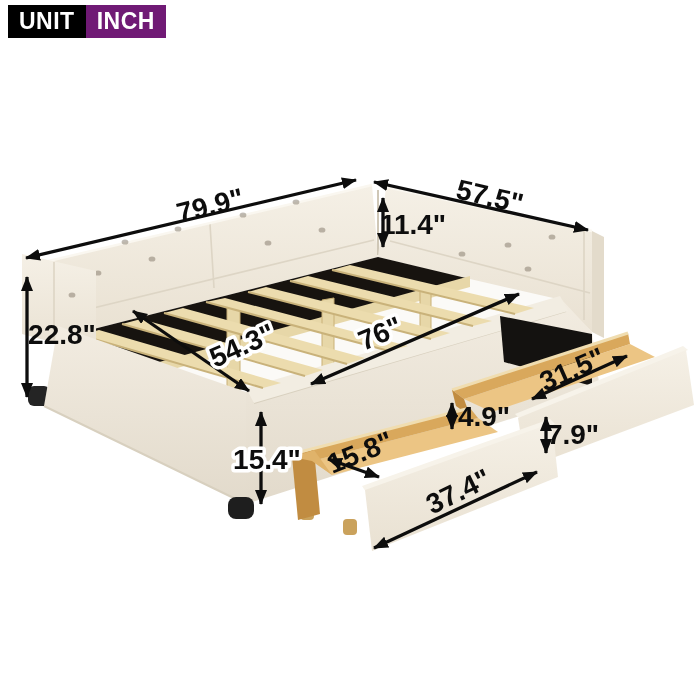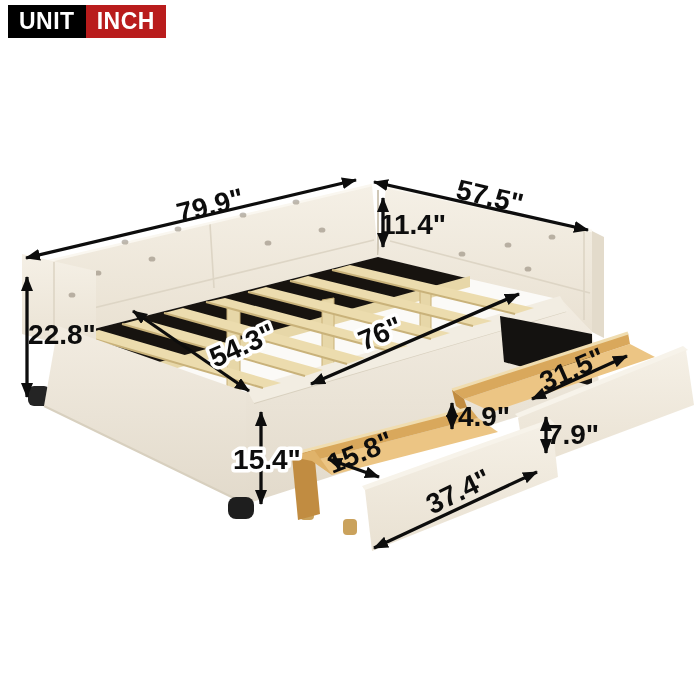--- a/index.html
+++ b/index.html
@@ -6,21 +6,21 @@
   .stage{
     position:relative;width:700px;height:700px;background:#ffffff;overflow:hidden;
     font-family:"Liberation Sans", sans-serif;
   }
   .badge{position:absolute;top:5px;left:8px;display:flex;z-index:5;}
   .badge span{
     display:flex;align-items:center;justify-content:center;
     height:33px;padding:0 11px;color:#fff;font-weight:700;font-size:23px;letter-spacing:.5px;
   }
   .badge .badge-black{background:#000000;}
-  .badge .badge-gray{background:#b91c1c;}
+  .badge .badge-gray{background:#701a75;}
   svg{position:absolute;top:0;left:0;}
   .dim-line{stroke:#0d0d0d;stroke-width:3.3;fill:none;}
   .dim-label{
     font-family:"Liberation Sans", sans-serif;font-weight:700;font-size:28px;fill:#0d0d0d;
     text-anchor:middle;
   }
   .halo{stroke:#ffffff;stroke-width:7px;paint-order:stroke;stroke-linejoin:round;}
   .seam{stroke:#ddd5c5;stroke-width:1.6;fill:none;}
   .edge-shade{stroke:#d8d0bf;stroke-width:2;fill:none;}
 </style>

